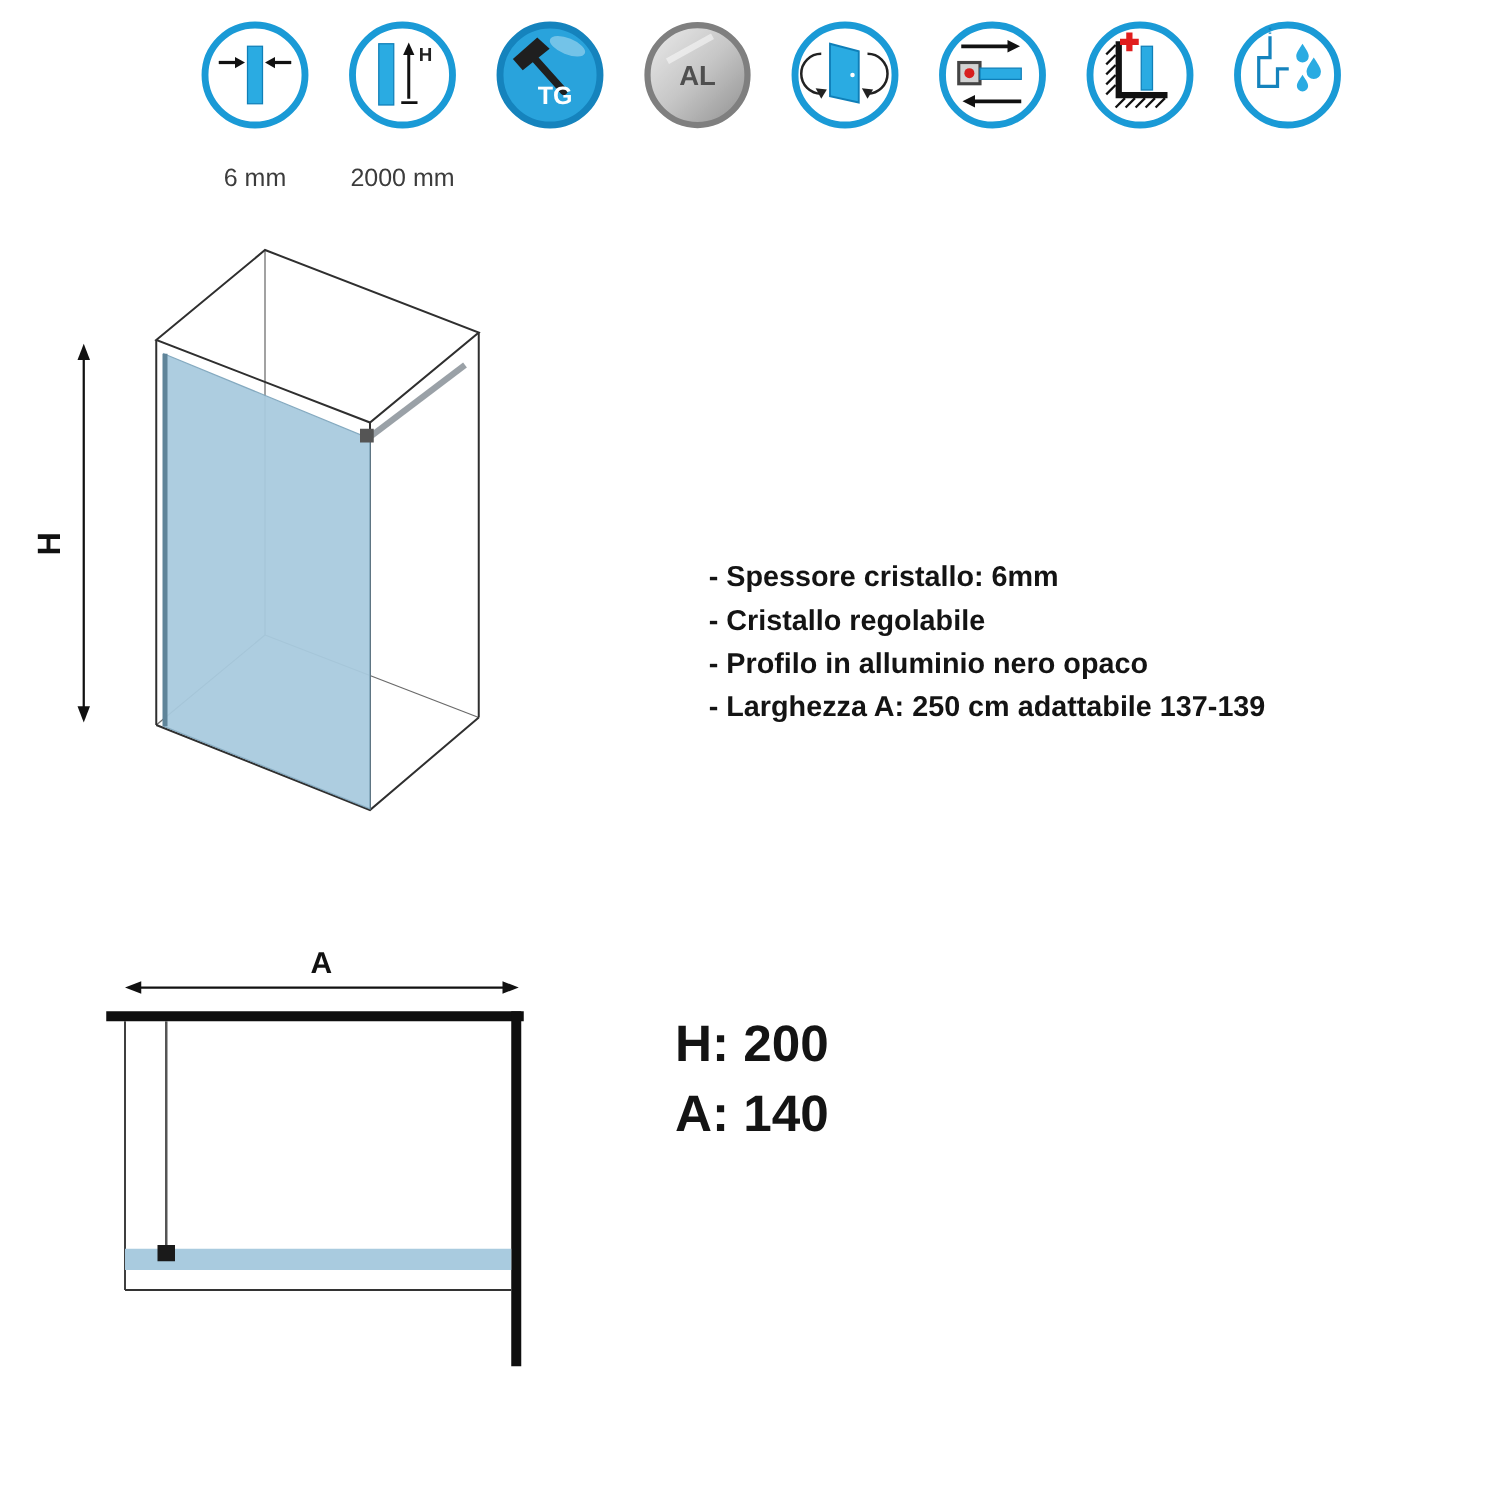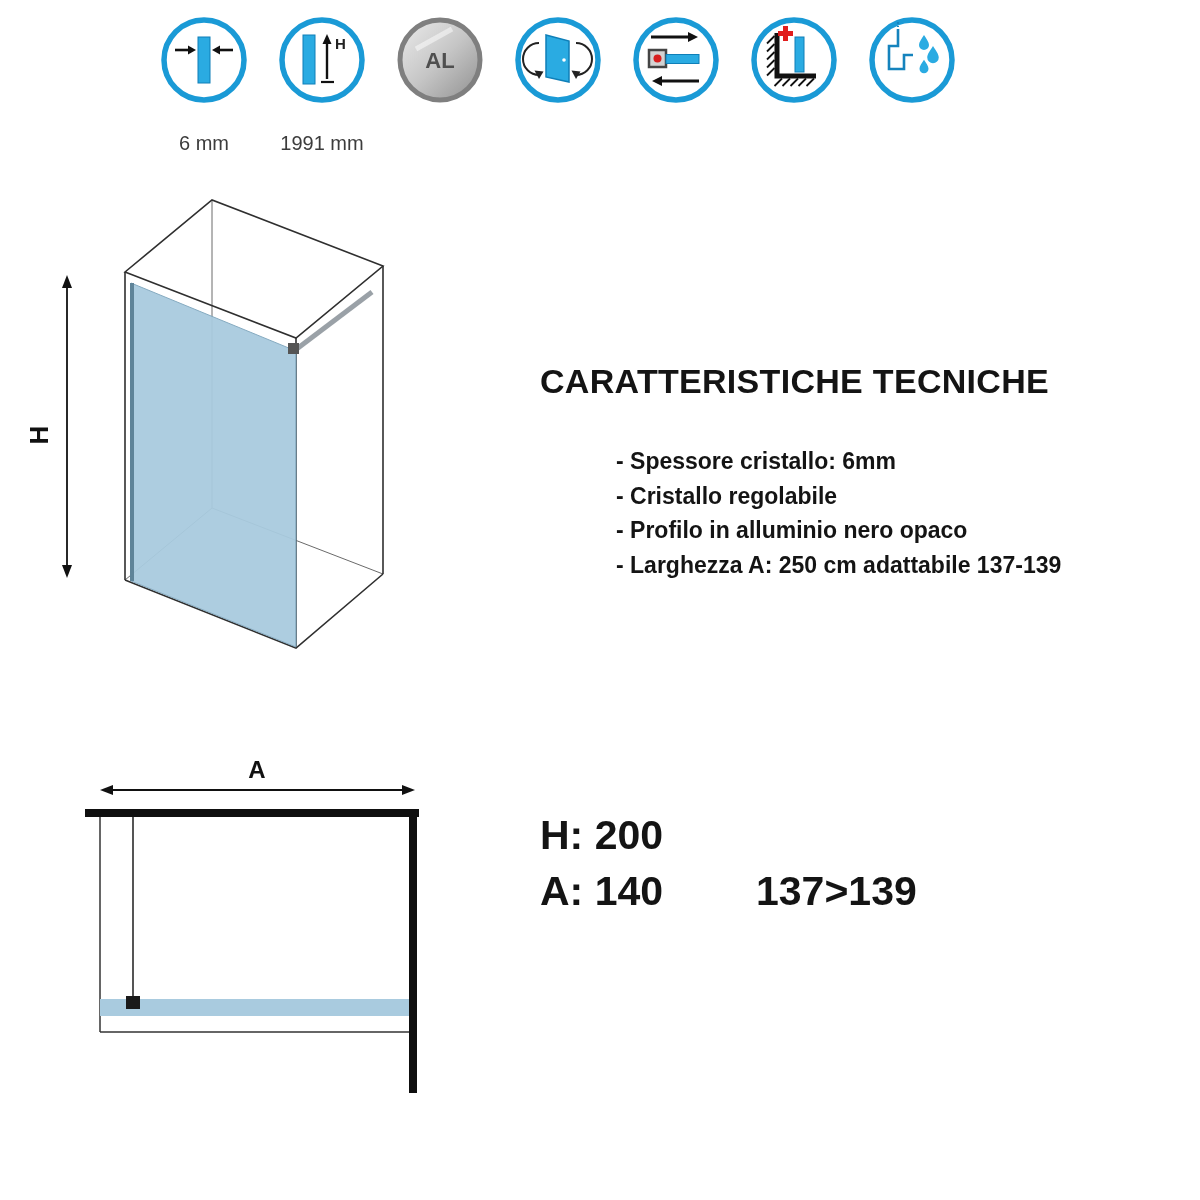--- a/index.html
+++ b/index.html
@@ -21,21 +21,21 @@
   
   .front-view { position:absolute; left:30px; top:185px; }
   .top-view   { position:absolute; left:60px; top:758px; }
 
   
   .title {
     position:absolute; left:540px; top:362px;
     font-size:34px; font-weight:800; letter-spacing:0.3px; color:#141414;
     white-space:nowrap;
   }
-  .spec-list { position:absolute; left:616px; top:444px; }
+  .spec-list { position:absolute; left:567px; top:444px; }
   .spec-item { font-size:23px; font-weight:700; line-height:34.5px; color:#141414; white-space:nowrap; }
 
   .dim { position:absolute; font-size:41px; font-weight:800; color:#141414; white-space:nowrap;text-align:right; }
   .dim-h { left:540px; top:812px; }
   .dim-a { left:540px; top:868px; }
   .dim-range { left:756px; top:868px; }
 
   svg text { font-family:"Liberation Sans", sans-serif; }
 </style>
 </head>
@@ -59,23 +59,33 @@
 
     <div class="icon-cell">
       <svg width="88" height="88" viewBox="0 0 88 88">
         <circle cx="44" cy="44" r="40" fill="#fff" stroke="#1a9ad6" stroke-width="5.5"></circle>
         <rect x="25" y="19" width="12" height="49" fill="#2aabe2" stroke="#0f7fb8" stroke-width="1"></rect>
         <line x1="49" y1="63" x2="49" y2="26" stroke="#111" stroke-width="2.4"></line>
         <polygon points="49,18 44.5,28 53.5,28" fill="#111"></polygon>
         <line x1="43" y1="66" x2="56" y2="66" stroke="#111" stroke-width="2.2"></line>
         <text x="57" y="33" font-size="15" font-weight="700" fill="#222">H</text>
       </svg>
-      <div class="icon-label">1991 mm</div>
-    </div>
-
+      <div class="icon-label">2000 mm</div>
+    </div>
+
+    <div class="icon-cell">
+      <svg width="88" height="88" viewBox="0 0 88 88">
+        <circle cx="44" cy="44" r="40" fill="#29a3dc" stroke="#1583bd" stroke-width="5.5"></circle>
+        <ellipse cx="58" cy="21" rx="15" ry="6.5" transform="rotate(22 58 21)" fill="#ffffff" opacity="0.35"></ellipse>
+        <line x1="55" y1="57" x2="30" y2="29" stroke="#1f1f1f" stroke-width="6" stroke-linecap="round"></line>
+        <polygon points="33.8,13.9 43.7,22.9 22.2,40.1 14.3,31.1" fill="#1f1f1f"></polygon>
+        <text x="48" y="67" text-anchor="middle" font-size="20" font-weight="800" fill="#ffffff">TG</text>
+      </svg>
+      <div class="icon-label"></div>
+    </div>
 
     <div class="icon-cell">
       <svg width="88" height="88" viewBox="0 0 88 88">
         <defs>
           <linearGradient id="alg" x1="0" y1="0" x2="1" y2="1">
             <stop offset="0" stop-color="#ececec"></stop>
             <stop offset="0.5" stop-color="#c6c6c6"></stop>
             <stop offset="1" stop-color="#8f8f8f"></stop>
           </linearGradient>
         </defs>
@@ -175,21 +185,20 @@
     <rect x="258" y="158" width="11" height="11" fill="#555"></rect>
 
     <g>
       <line x1="37" y1="100" x2="37" y2="383" stroke="#111" stroke-width="1.8"></line>
       <polygon points="37,90 32,103 42,103" fill="#111"></polygon>
       <polygon points="37,393 32,380 42,380" fill="#111"></polygon>
     </g>
     <text x="18" y="250" transform="rotate(-90 18 250)" text-anchor="middle" font-size="26" font-weight="600" fill="#111">H</text>
   </svg>
 
-  <div class="title">CARATTERISTICHE TECNICHE</div>
 
   <div class="spec-list">
     <div class="spec-item">- Spessore cristallo: 6mm</div>
     <div class="spec-item">- Cristallo regolabile</div>
     <div class="spec-item">- Profilo in alluminio nero opaco</div>
     <div class="spec-item">- Larghezza A: 250 cm adattabile 137-139</div>
   </div>
 
   <svg class="top-view" width="400" height="345" viewBox="0 0 400 345">
 
@@ -209,15 +218,14 @@
     <g>
       <line x1="50" y1="32" x2="345" y2="32" stroke="#111" stroke-width="1.8"></line>
       <polygon points="40,32 53,27 53,37" fill="#111"></polygon>
       <polygon points="355,32 342,27 342,37" fill="#111"></polygon>
     </g>
     <text x="197" y="20" text-anchor="middle" font-size="24" font-weight="700" fill="#111">A</text>
   </svg>
 
   <div class="dim dim-h">H: 200</div>
   <div class="dim dim-a">A: 140</div>
-  <div class="dim dim-range">137&gt;139</div>
 
 </div>
 
 </body></html>

